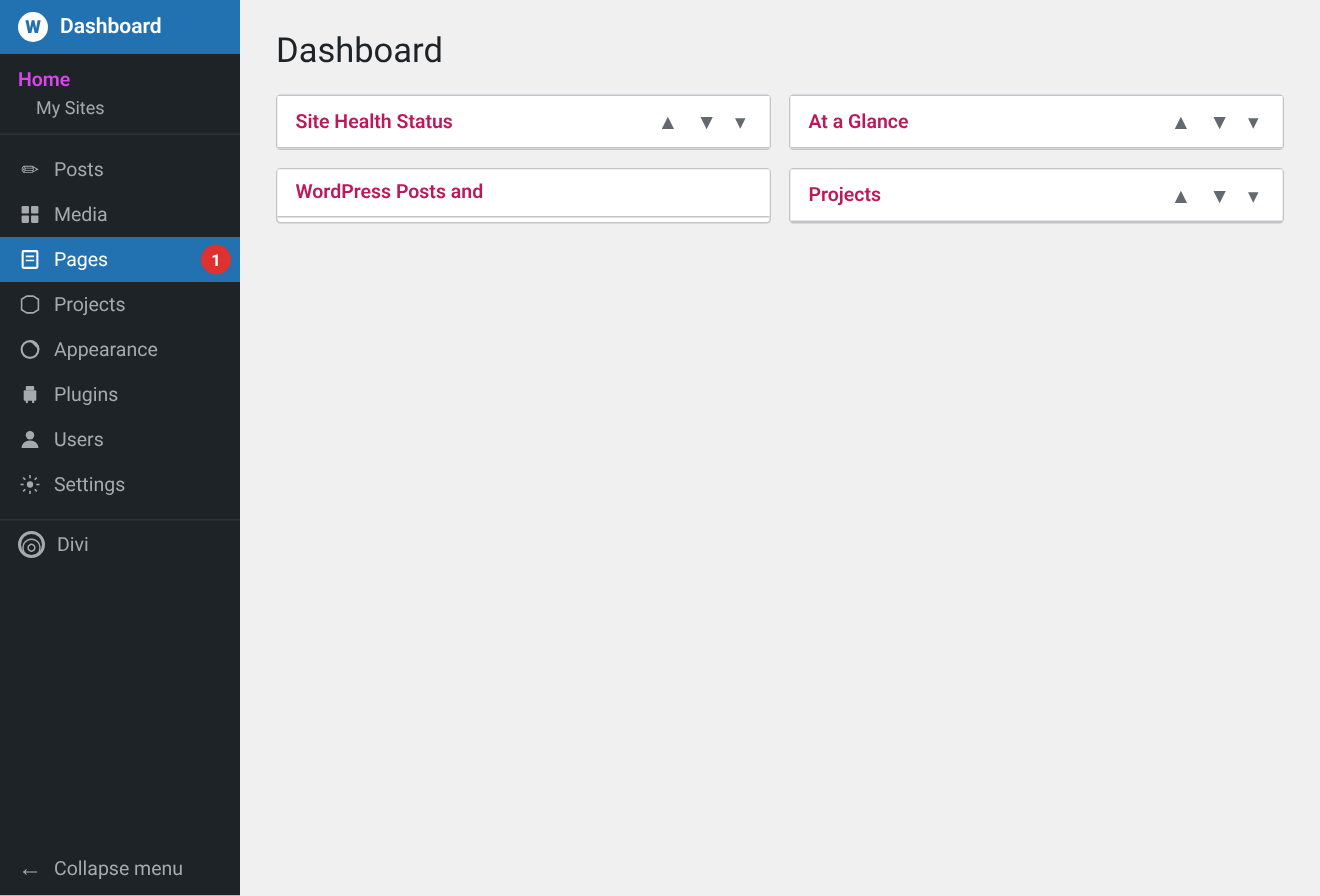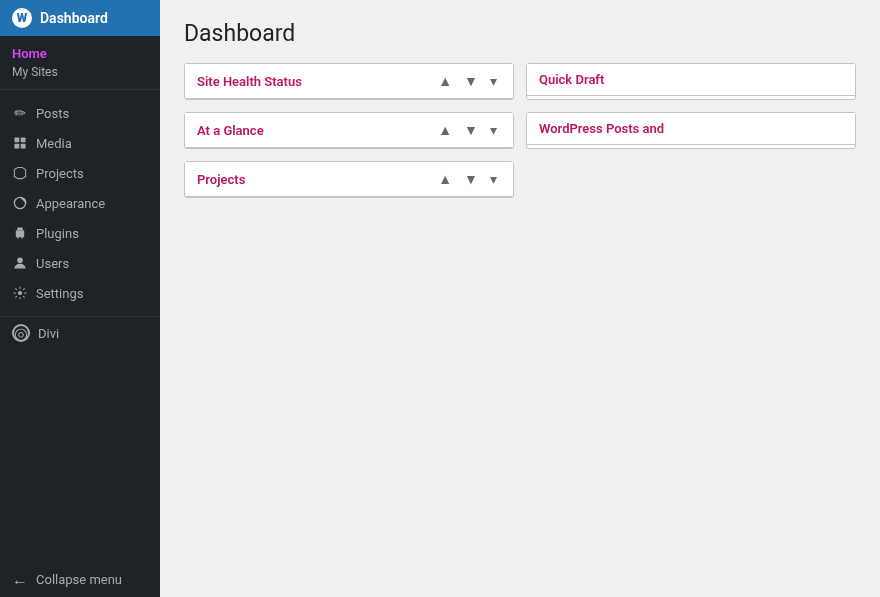--- a/index.html
+++ b/index.html
@@ -85,20 +85,21 @@
       display: block;
       padding: 2px 0;
     }
 
     .my-sites-link {
       color: #a7aaad;
       font-size: 12px;
       cursor: pointer;
       display: block;
       padding: 2px 0;
+      margin-left: 12px;
     }
 
     
     .collapse-menu {
       margin-top: auto;
       padding: 8px 12px;
       color: #a7aaad;
       cursor: pointer;
       display: flex;
       align-items: center;
@@ -206,20 +207,35 @@
         <svg width="14" height="14" viewBox="0 0 20 20" fill="currentColor">
           <rect x="2" y="2" width="7" height="7" rx="1"></rect>
           <rect x="11" y="2" width="7" height="7" rx="1"></rect>
           <rect x="2" y="11" width="7" height="7" rx="1"></rect>
           <rect x="11" y="11" width="7" height="7" rx="1"></rect>
         </svg>
       </span>
       <span>Media</span>
     </div>
 
+    <div class="pages-item-wrapper" style="position:relative;">
+      <div class="sidebar-item active" style="position:relative;">
+        <span class="sidebar-item-icon">
+          <svg width="14" height="14" viewBox="0 0 20 20" fill="currentColor">
+            <rect x="3" y="2" width="14" height="16" rx="1" fill="none" stroke="currentColor" stroke-width="2"></rect>
+            <line x1="6" y1="7" x2="14" y2="7" stroke="currentColor" stroke-width="1.5"></line>
+            <line x1="6" y1="11" x2="14" y2="11" stroke="currentColor" stroke-width="1.5"></line>
+          </svg>
+        </span>
+        <span>Pages</span>
+
+        <span style="position:absolute;right:6px;top:50%;transform:translateY(-50%);background:#e03131;color:#fff;border-radius:50%;width:20px;height:20px;font-size:11px;font-weight:700;display:flex;align-items:center;justify-content:center;">1</span>
+      </div>
+
+    </div>
 
 
     <div class="sidebar-item">
       <span class="sidebar-item-icon">
         <svg width="14" height="14" viewBox="0 0 20 20" fill="currentColor">
           <path d="M2 5l5-3h6l5 3v10l-5 3H7L2 15z" fill="none" stroke="currentColor" stroke-width="1.5"></path>
         </svg>
       </span>
       <span>Projects</span>
     </div>
@@ -293,25 +309,20 @@
       <div class="widget-header">
         <span class="widget-title">Site Health Status</span>
         <div class="widget-controls">
           <button class="widget-btn">▲</button>
           <button class="widget-btn">▼</button>
           <button class="widget-btn">▾</button>
         </div>
       </div>
     </div>
 
-    <div class="widget">
-      <div class="widget-header">
-        <span class="widget-title">Quick Draft</span>
-      </div>
-    </div>
 
     <div class="widget">
       <div class="widget-header">
         <span class="widget-title">At a Glance</span>
         <div class="widget-controls">
           <button class="widget-btn">▲</button>
           <button class="widget-btn">▼</button>
           <button class="widget-btn">▾</button>
         </div>
       </div>

